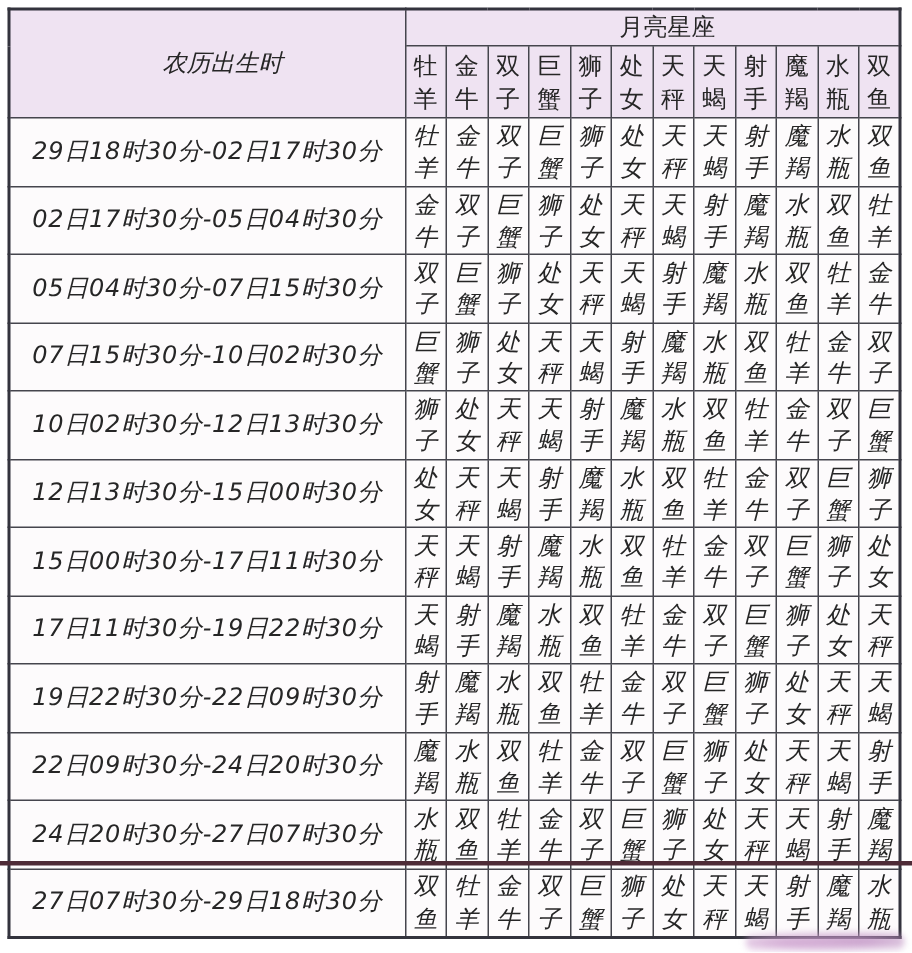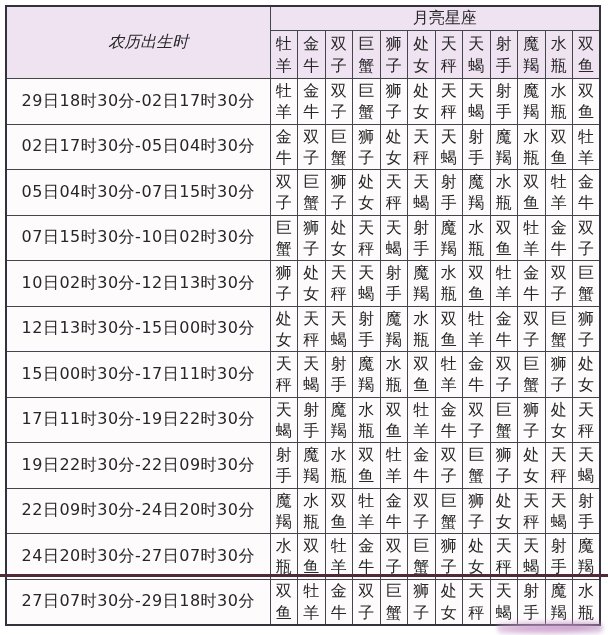--- a/index.html
+++ b/index.html
@@ -15,21 +15,21 @@
     border:2px solid var(--outer);
   }
   col.time-col{width:264px;}
   th,td{
     border:1px solid var(--grid);padding:0;margin:0;text-align:center;
     vertical-align:middle;font-weight:normal;color:var(--text);
   }
   tr.title-row th{height:23px;font-size:16px;padding-left:20px;}
   .title-cell,.time-header,tr.zodiac-header-row th{background:var(--header-bg);}
   tr.zodiac-header-row th{height:47px;}
-  tbody tr{height:45.5px;}
+  tbody tr{height:45.5px;font-style:italic;}
   tbody td{background:var(--row-bg);}
   .time-cell{font-size:16px;letter-spacing:0.5px;}
   .stack{
     display:inline-block;width:1.05em;word-break:break-all;
     line-height:1.32;font-size:16px;text-align:center;
   }
   .time-header{font-size:16px;font-style:italic;}
   .red-divider{
     position:absolute;left:0;top:574px;width:608px;height:3px;
     background:var(--divider);z-index:3;

